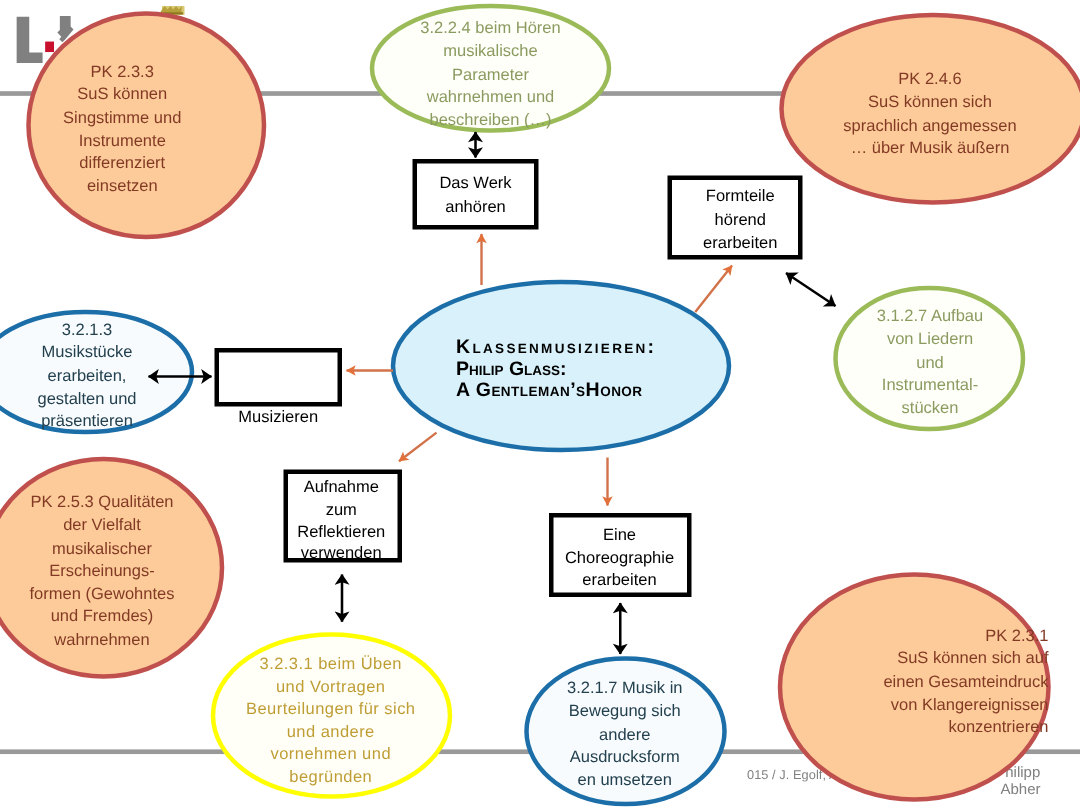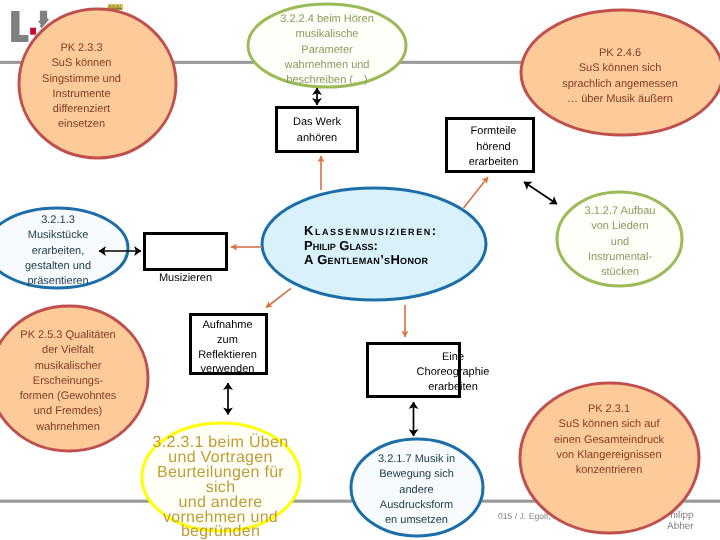--- a/index.html
+++ b/index.html
@@ -5,21 +5,21 @@
   html,body{margin:0;padding:0;background:#fff;}
   body{width:720px;height:540px;overflow:hidden;position:relative;
        font-family:"Liberation Sans",sans-serif;-webkit-font-smoothing:antialiased;text-rendering:geometricPrecision;}
   #slide{position:absolute;left:0;top:0;width:720px;height:540px;background:#ffffff;transform:translateZ(0);}
   svg.layer{position:absolute;left:0;top:0;}
   .lbl{position:absolute;will-change:transform;text-align:center;line-height:15.3px;white-space:pre-line;font-size:11px;}
   .t-orange{color:#833A25;}
   .t-green{color:#8B9B60;}
   .t-blue{color:#23404E;}
 
-  .t-yellow{color:#BF9D35;font-size:16px;line-height:14.9px;letter-spacing:.3px;text-align:center;}
+  .t-yellow{color:#BF9D35;font-size:11px;line-height:14.9px;letter-spacing:.3px;text-align:center;}
   .t-black{color:#000000;line-height:15.7px;}
   #aufnahme-lbl{line-height:14.8px;}
   #choreo-lbl{line-height:15.0px;}
   .center-label{position:absolute;will-change:transform;left:303.7px;top:224.4px;width:230px;color:#000;
       font-weight:bold;font-variant:small-caps;font-size:13px;line-height:14.6px;}
   .center-label .cl1{letter-spacing:1.55px;}
   .center-label .cl3{letter-spacing:.32px;}
   .footer-left{position:absolute;will-change:transform;left:473.5px;top:511px;font-size:8.5px;color:#808080;letter-spacing:.05px;padding-left:24px;}
   .footer-right{position:absolute;will-change:transform;left:666.7px;top:509.5px;font-size:10px;color:#808080;line-height:11.2px;}
   .footer-right div:first-child{padding-left:3.2px;}
@@ -133,35 +133,35 @@
 der Vielfalt
 musikalischer
 Erscheinungs-
 formen (Gewohntes
 und Fremdes)
 wahrnehmen</div>
   <div class="lbl t-black" id="aufnahme-lbl" style="left:190px;top:317.7px;width:75px;">Aufnahme
 zum
 Reflektieren
 verwenden</div>
-  <div class="lbl t-black" id="choreo-lbl" style="left:367px;top:350.0px;width:92px;padding-left:40px;">Eine
+  <div class="lbl t-black" id="choreo-lbl" style="left:367px;top:350.0px;width:92px;">Eine
 Choreographie
 erarbeiten</div>
   <div class="lbl t-yellow" style="left:141px;top:436.2px;width:159px;">3.2.3.1 beim Üben
 und Vortragen
 Beurteilungen für sich
 und andere
 vornehmen und
 begründen</div>
   <div class="lbl t-blue" style="left:351px;top:452.4px;width:131px;">3.2.1.7 Musik in
 Bewegung sich
 andere
 Ausdrucksform
 en umsetzen</div>
-  <div class="lbl t-orange" style="left:519px;top:402px;width:180px;">PK 2.3.1
+  <div class="lbl t-orange" style="left:519px;top:417px;width:180px;text-align:right;">PK 2.3.1
 SuS können sich auf
 einen Gesamteindruck
 von Klangereignissen
 konzentrieren</div>
 
   <div class="center-label">
     <div class="cl1">Klassenmusizieren:</div>
     <div class="cl2">Philip Glass:</div>
     <div class="cl3">A Gentleman’sHonor</div>
   </div>

